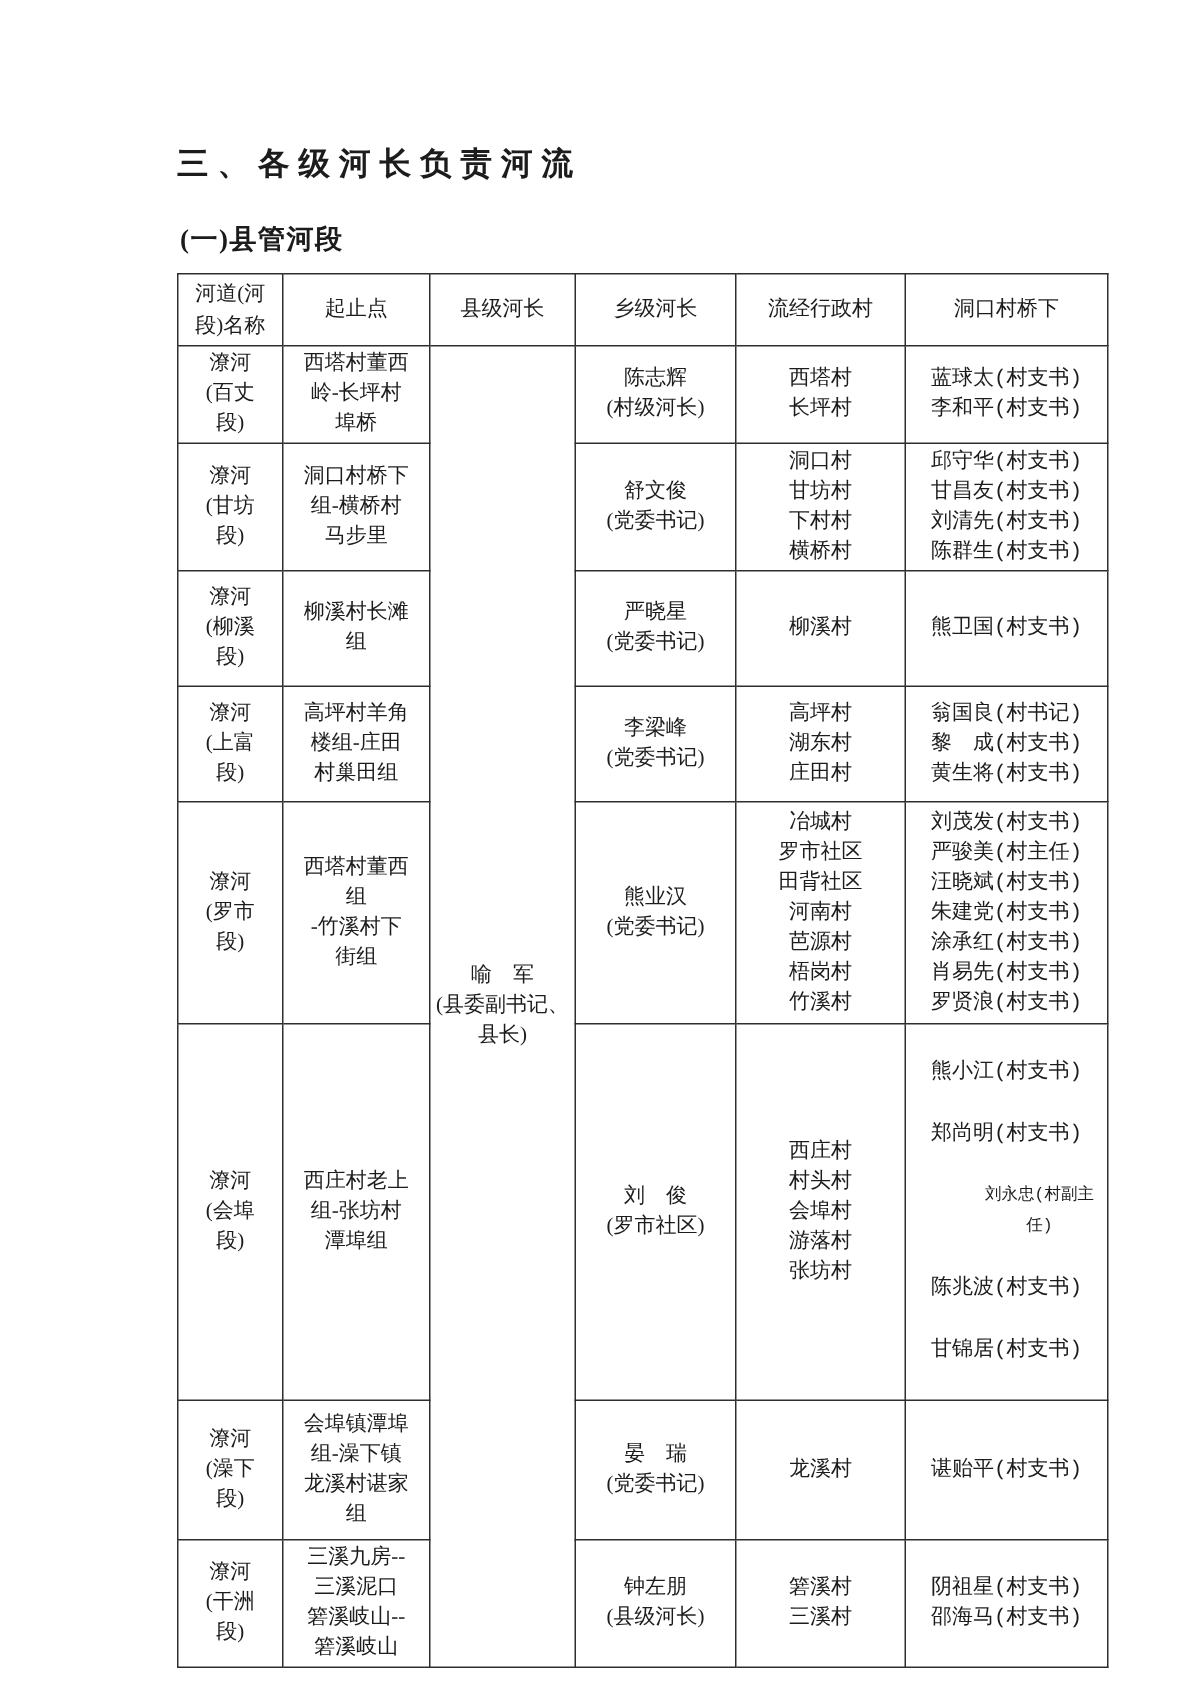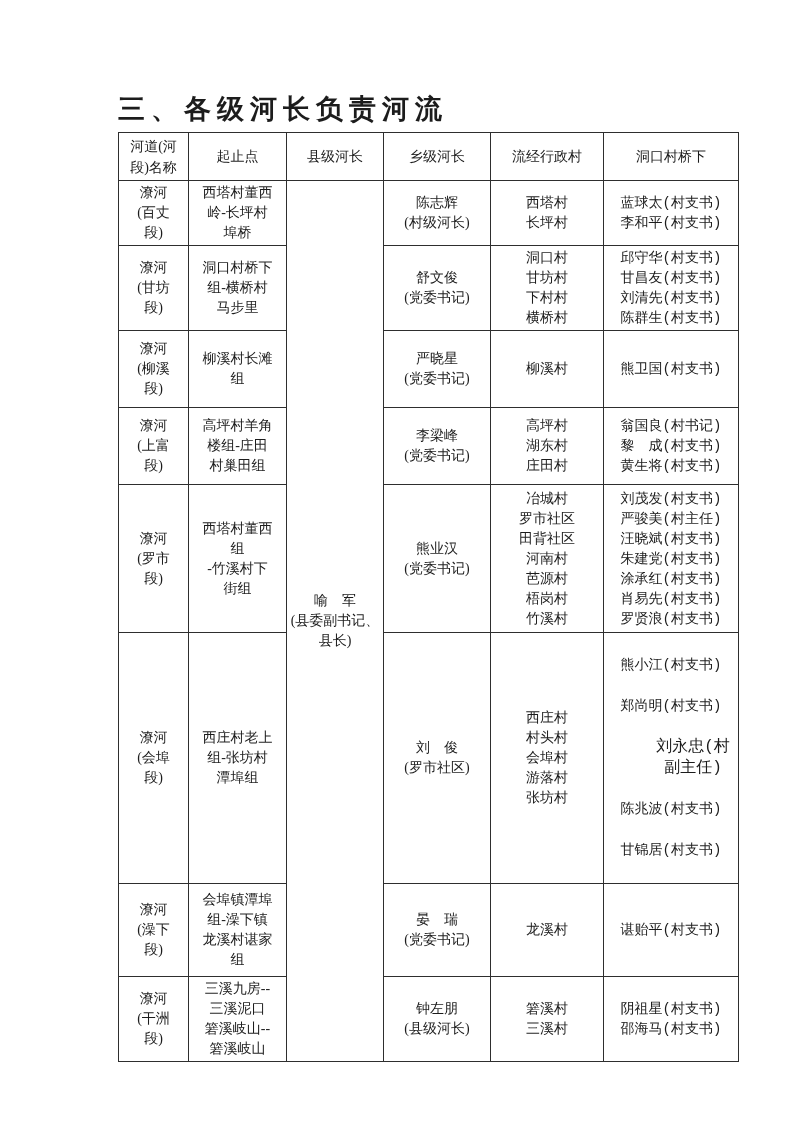--- a/index.html
+++ b/index.html
@@ -11,21 +11,21 @@
     font-family: "Liberation Serif", "DejaVu Serif", serif;
   }
   .page {
     position: relative;
     width: 793px; height: 1122px;
     padding: 97px 0 0 118px;
     overflow: hidden;
   }
   .doc-title {
     margin: 0;
-    font-size: 27px;
+    font-size: 21px;
     font-weight: bold;
     letter-spacing: 6px;
     line-height: 24px;
     white-space: pre;
   }
   .doc-subtitle {
     margin: 26px 0 0 2px;
     font-size: 18px;
     font-weight: bold;
     letter-spacing: 1px;
@@ -53,36 +53,37 @@
   table.riverchiefs th { line-height: 21px; height: 48px; }
   td.villages { line-height: 21px; }
   td.chiefs {
     text-align: left;
     padding-left: 6px;
     line-height: 21px;
     font-family: Liberation Mono, monospace;
   }
   td.county-chief { border-bottom: none; }
   .chief-line { line-height: 21px; }
-  .chief-line.sm { font-size: 16px; margin-left: 44px; }
+  .chief-line.sm { font-size: 11px; margin-left: 44px; }
   tr.r1 { height: 60px; }
   tr.r2 { height: 83px; }
   tr.r3 { height: 77px; }
   tr.r4 { height: 77px; }
   tr.r5 { height: 148px; }
   tr.r6 { height: 112px; }
   tr.r7 { height: 93px; }
   tr.r8 { height: 75px; }
 </style>
 </head>
 <body>
 
 <div class="page">
 
   <h1 class="doc-title">三、各级河长负责河流</h1>
+  <h2 class="doc-subtitle">(一)县管河段</h2>
 
   <table class="riverchiefs">
     <colgroup>
       <col style="width:70px">
       <col style="width:98px">
       <col style="width:97px">
       <col style="width:107px">
       <col style="width:113px">
       <col style="width:135px">
     </colgroup>

